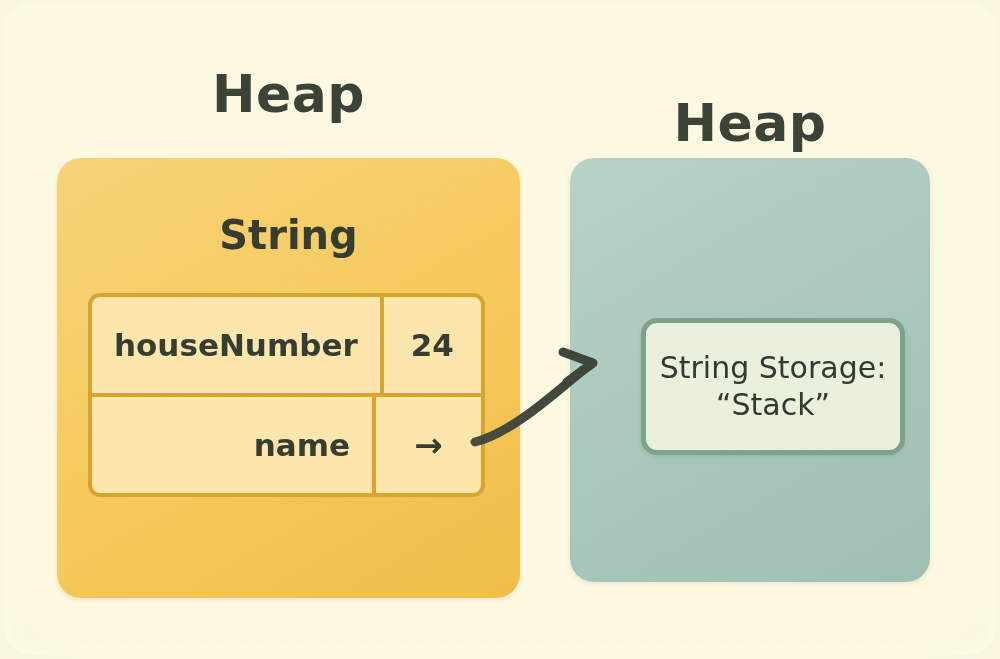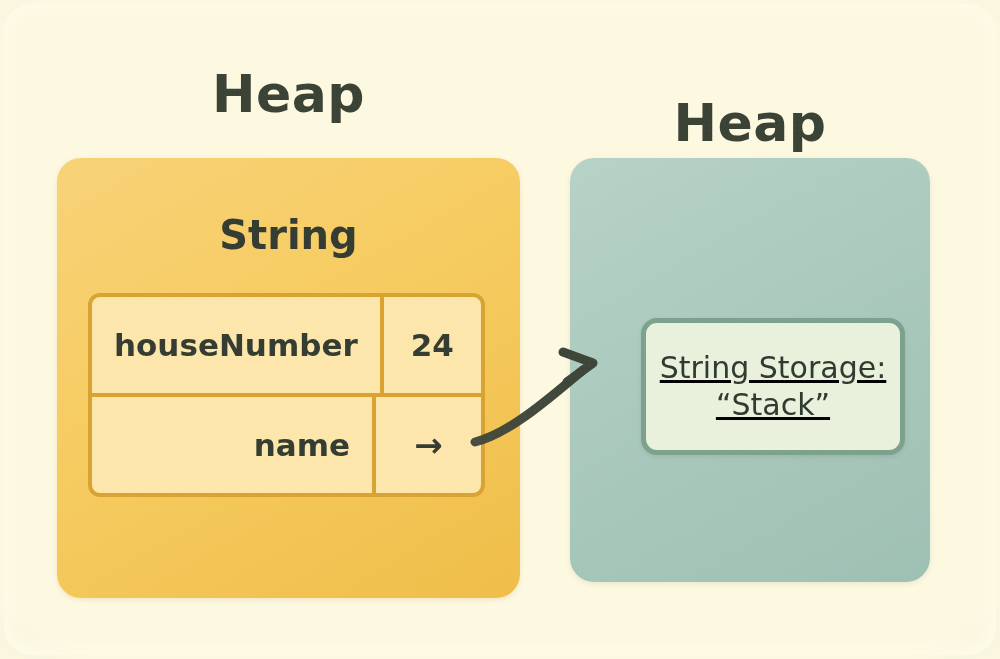--- a/index.html
+++ b/index.html
@@ -140,21 +140,20 @@
     border: 5px solid #7ca18d;
     border-radius: 16px;
     background: #e9f0dc;
     box-sizing: border-box;
     display: flex;
     flex-direction: column;
     align-items: center;
     justify-content: center;
     z-index: 6;
     box-shadow: 0 2px 4px rgba(70,105,90,0.15);
-    text-decoration: underline;
   }
   #string-box .line {
     font-size: 30px;
     color: #2f3a30;
     line-height: 1.22;
     text-align: center;
   }
 
   
   #pointer-arrow {

